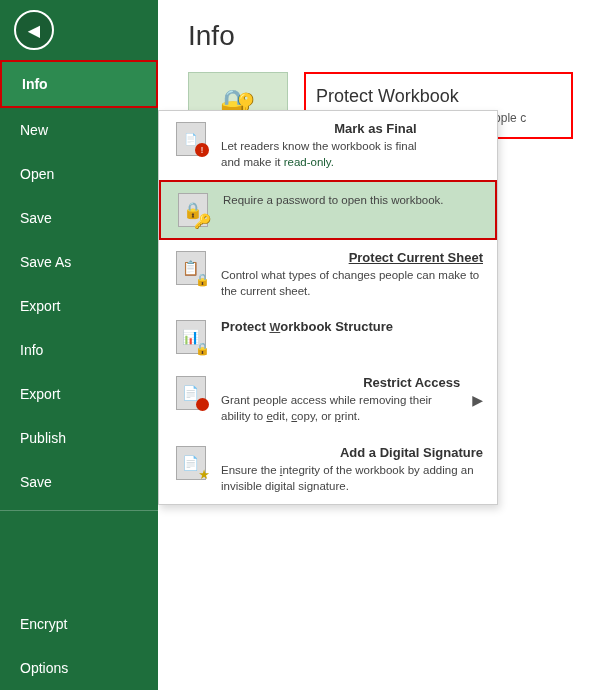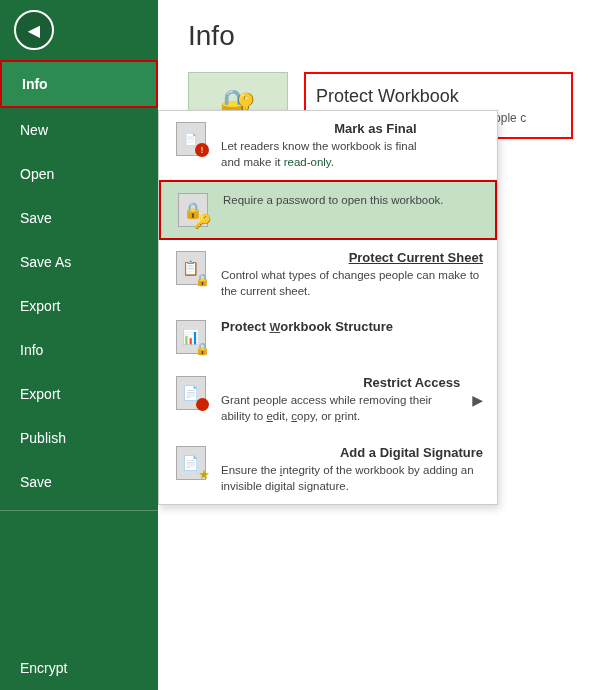--- a/index.html
+++ b/index.html
@@ -226,20 +226,21 @@
   <div class="nav-item">Save As</div>
   <div class="nav-item">Export</div>
   <div class="nav-item">Info</div>
   <div class="nav-item">Export</div>
   <div class="nav-item">Publish</div>
   <div class="nav-item">Save</div>
 
   <hr class="nav-divider">
   <div class="nav-bottom">
     <div class="nav-item">Encrypt</div>
+    <div class="nav-item">Options</div>
   </div>
 </div>
 
 <div class="main">
   <h1 class="page-title">Info</h1>
 
   <div style="display:flex; align-items:flex-start; margin-bottom:10px; position:relative;">
     <div class="protect-button">
       <span class="lock-icon">🔐</span>
       <span style="font-size:12px; line-height:1.3;">Protect<br>Workbook ▾</span>

